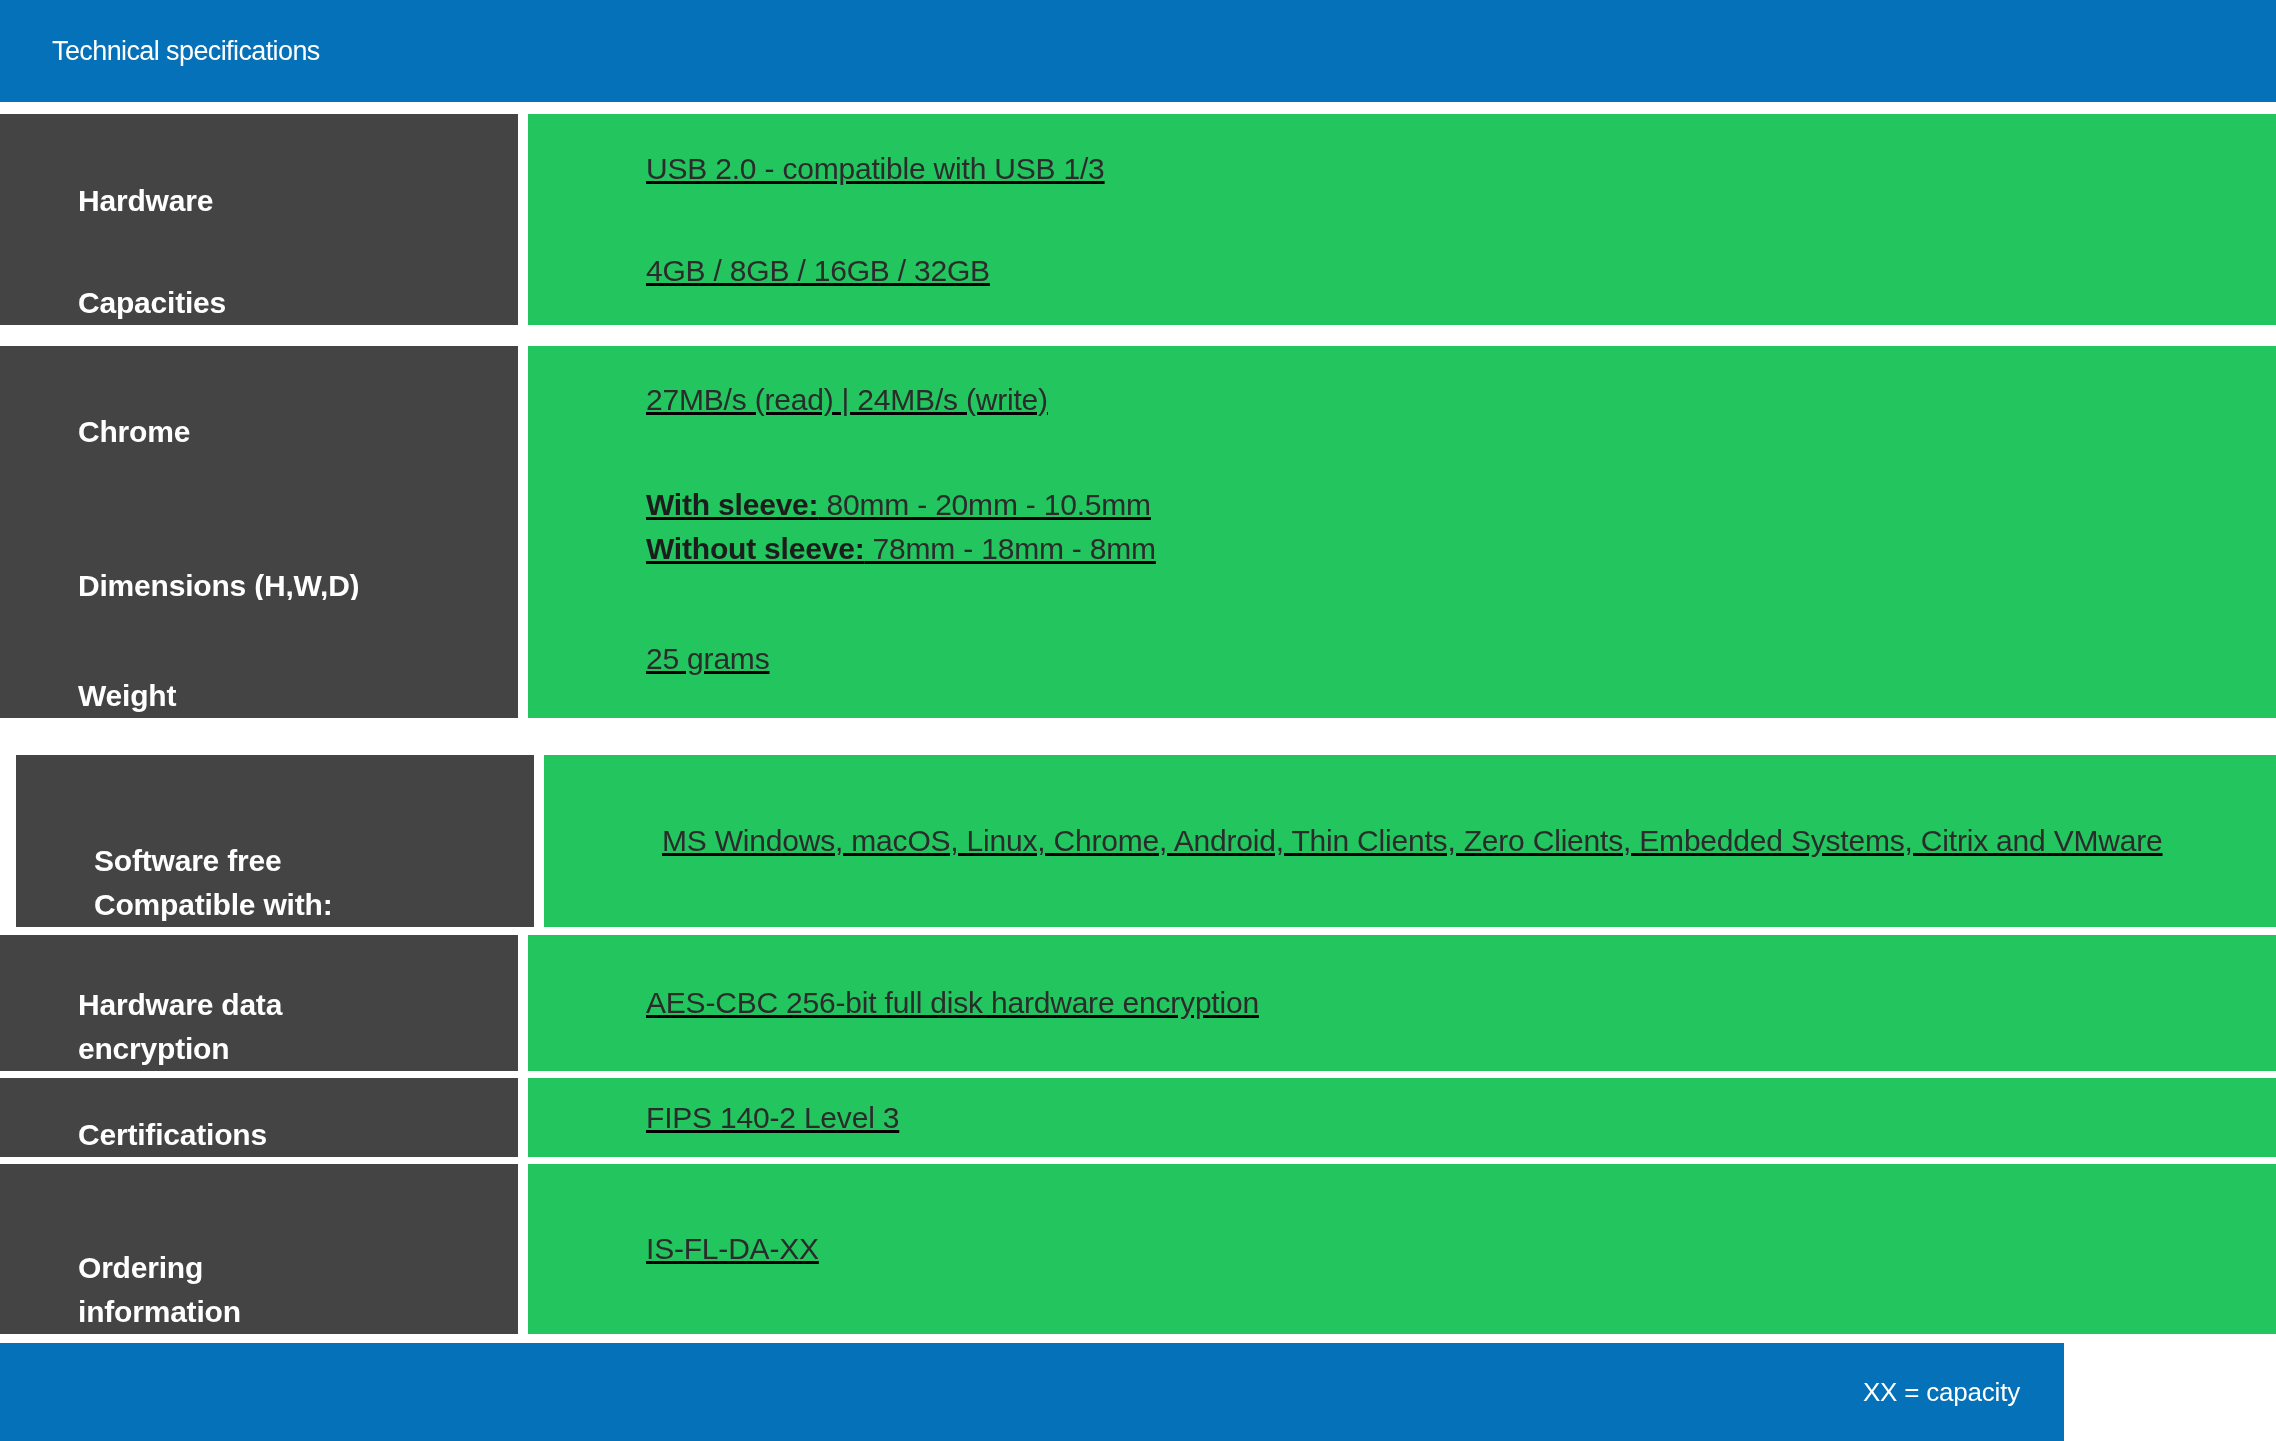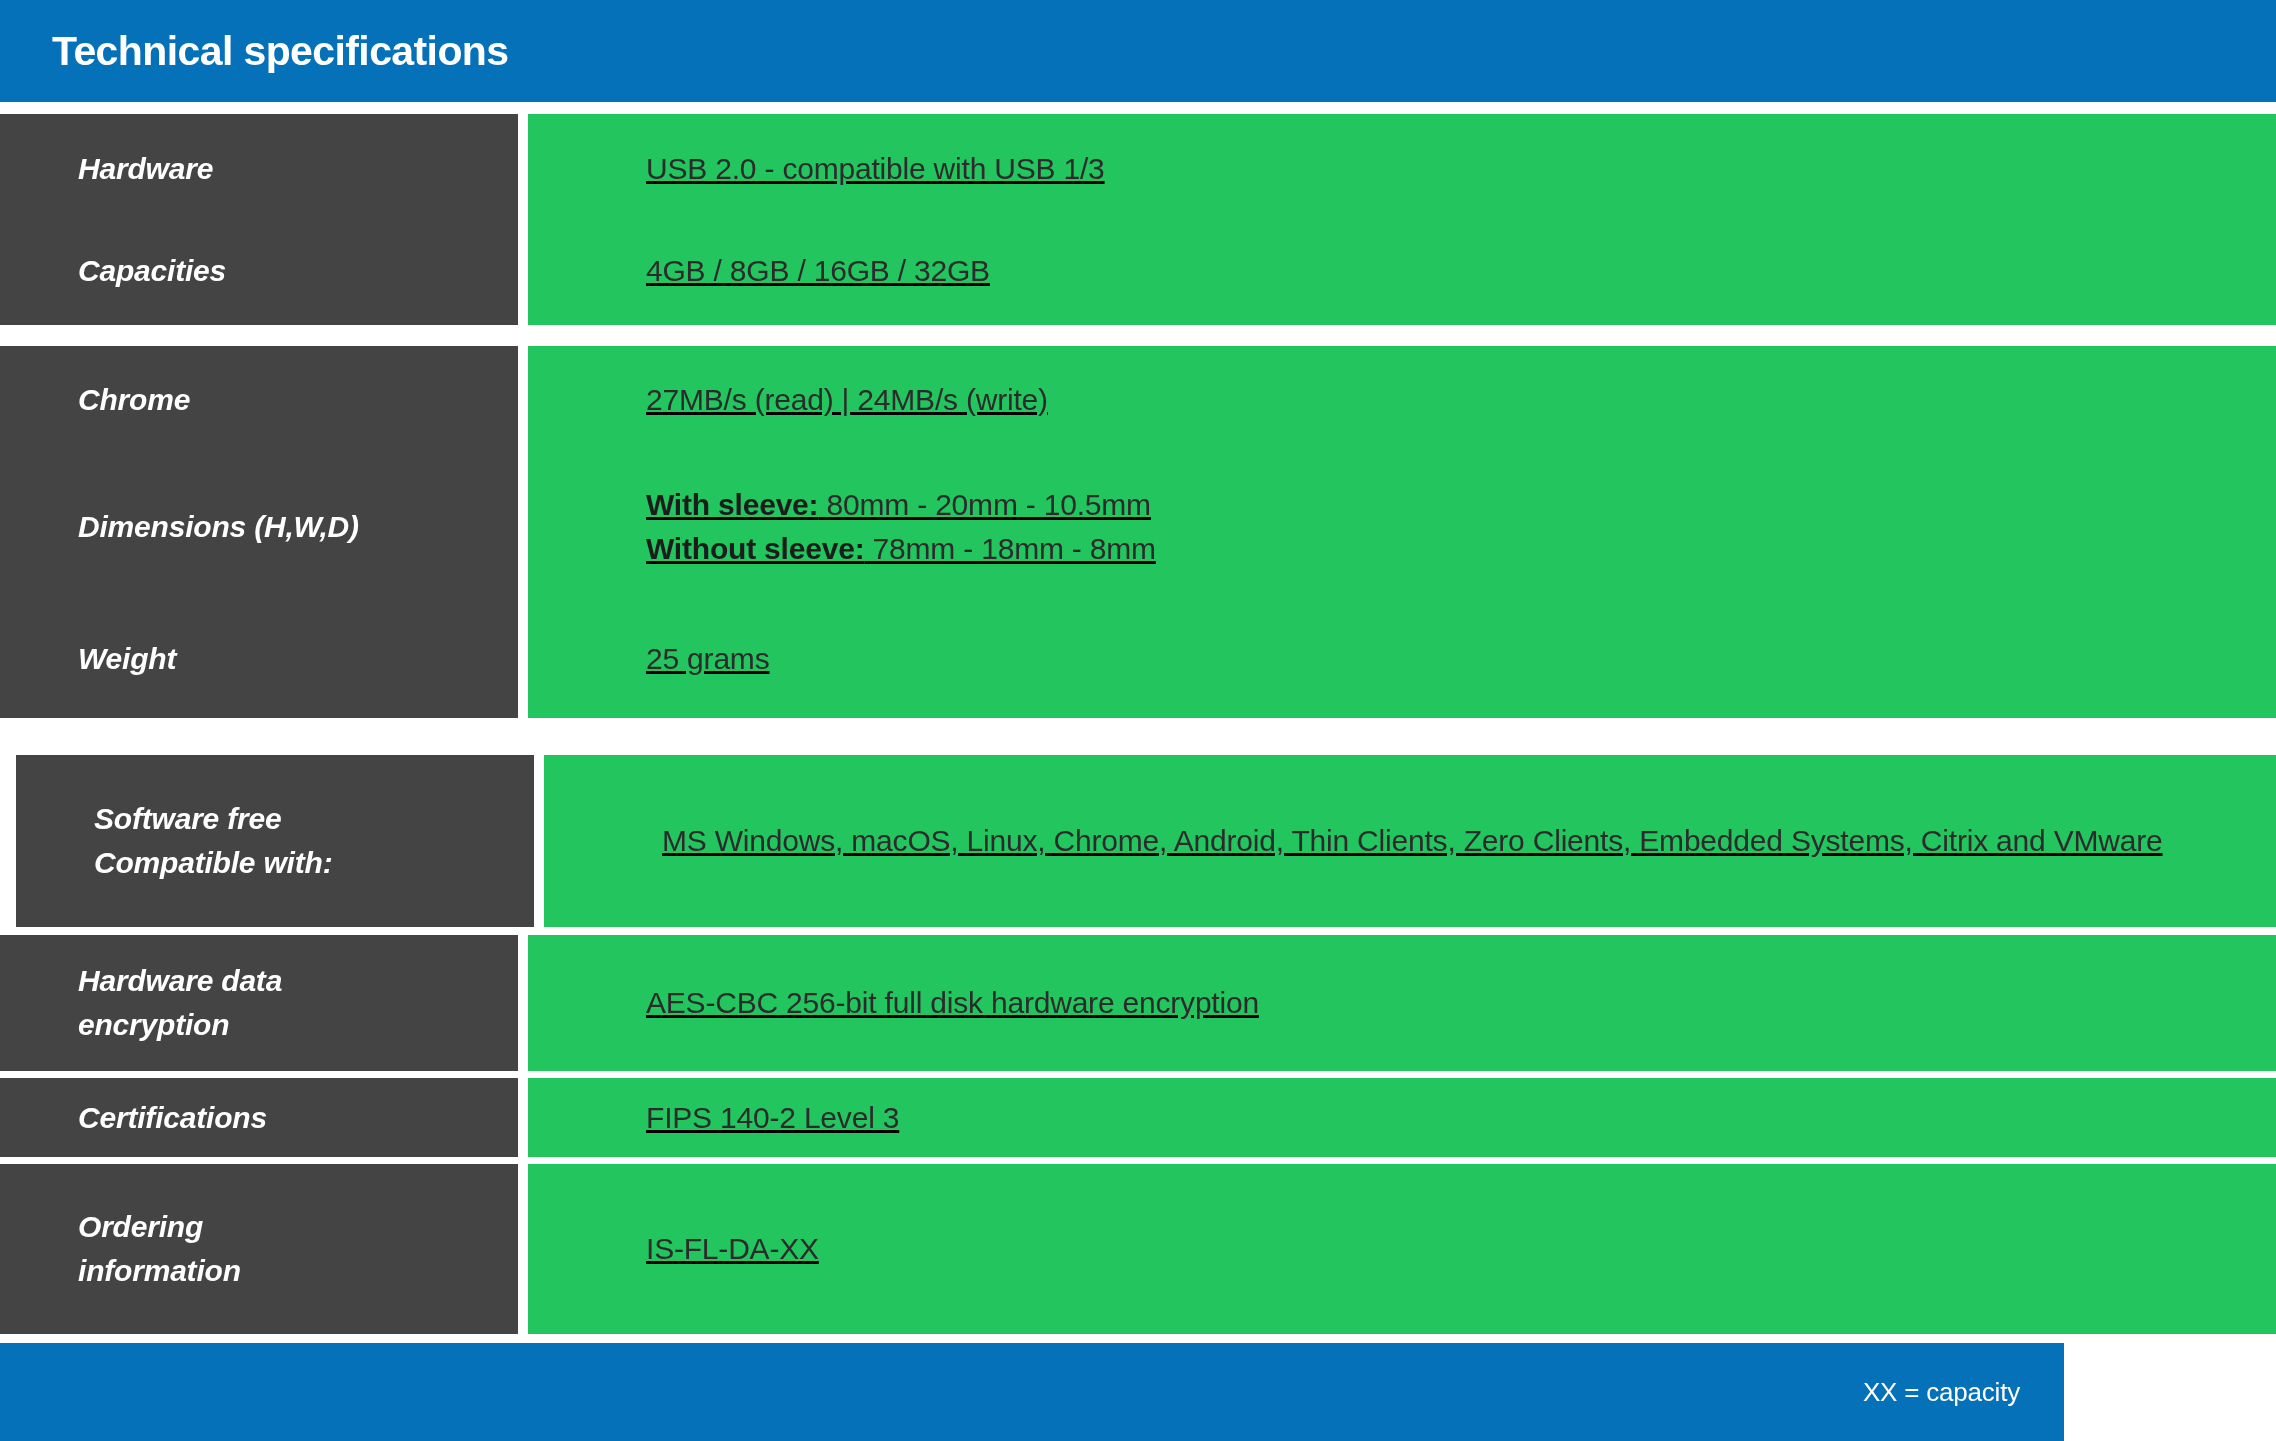--- a/index.html
+++ b/index.html
@@ -29,22 +29,22 @@
     width: 2276px;
     height: 102px;
     background: #0571b8;
   }
   .header-title {
     position: absolute;
     left: 52px;
     top: 50%;
     transform: translateY(-50%);
     color: #ffffff;
-    font-size: 41px;
-    font-weight: bold;
+    font-size: 27px;
+    font-weight: normal;
     letter-spacing: -0.6px;
     line-height: 1;
     white-space: nowrap;
   }
 
   
   .spec-table {
     position: absolute;
     left: 0;
     top: 0;
@@ -58,24 +58,23 @@
   }
   .spec-label {
     position: absolute;
     left: 0;
     top: 0;
     width: 518px;
     height: 100%;
     background: #444444;
     box-sizing: border-box;
     display: flex;
-    align-items: center;
+    align-items: flex-end;
     padding-left: 78px;
     padding-right: 18px;
-    font-style: italic;
   }
   .spec-label-text {
     color: #ffffff;
     font-size: 30px;
     font-weight: 600;
     line-height: 44px;
     letter-spacing: -0.2px;
   }
   .spec-value {
     position: absolute;

